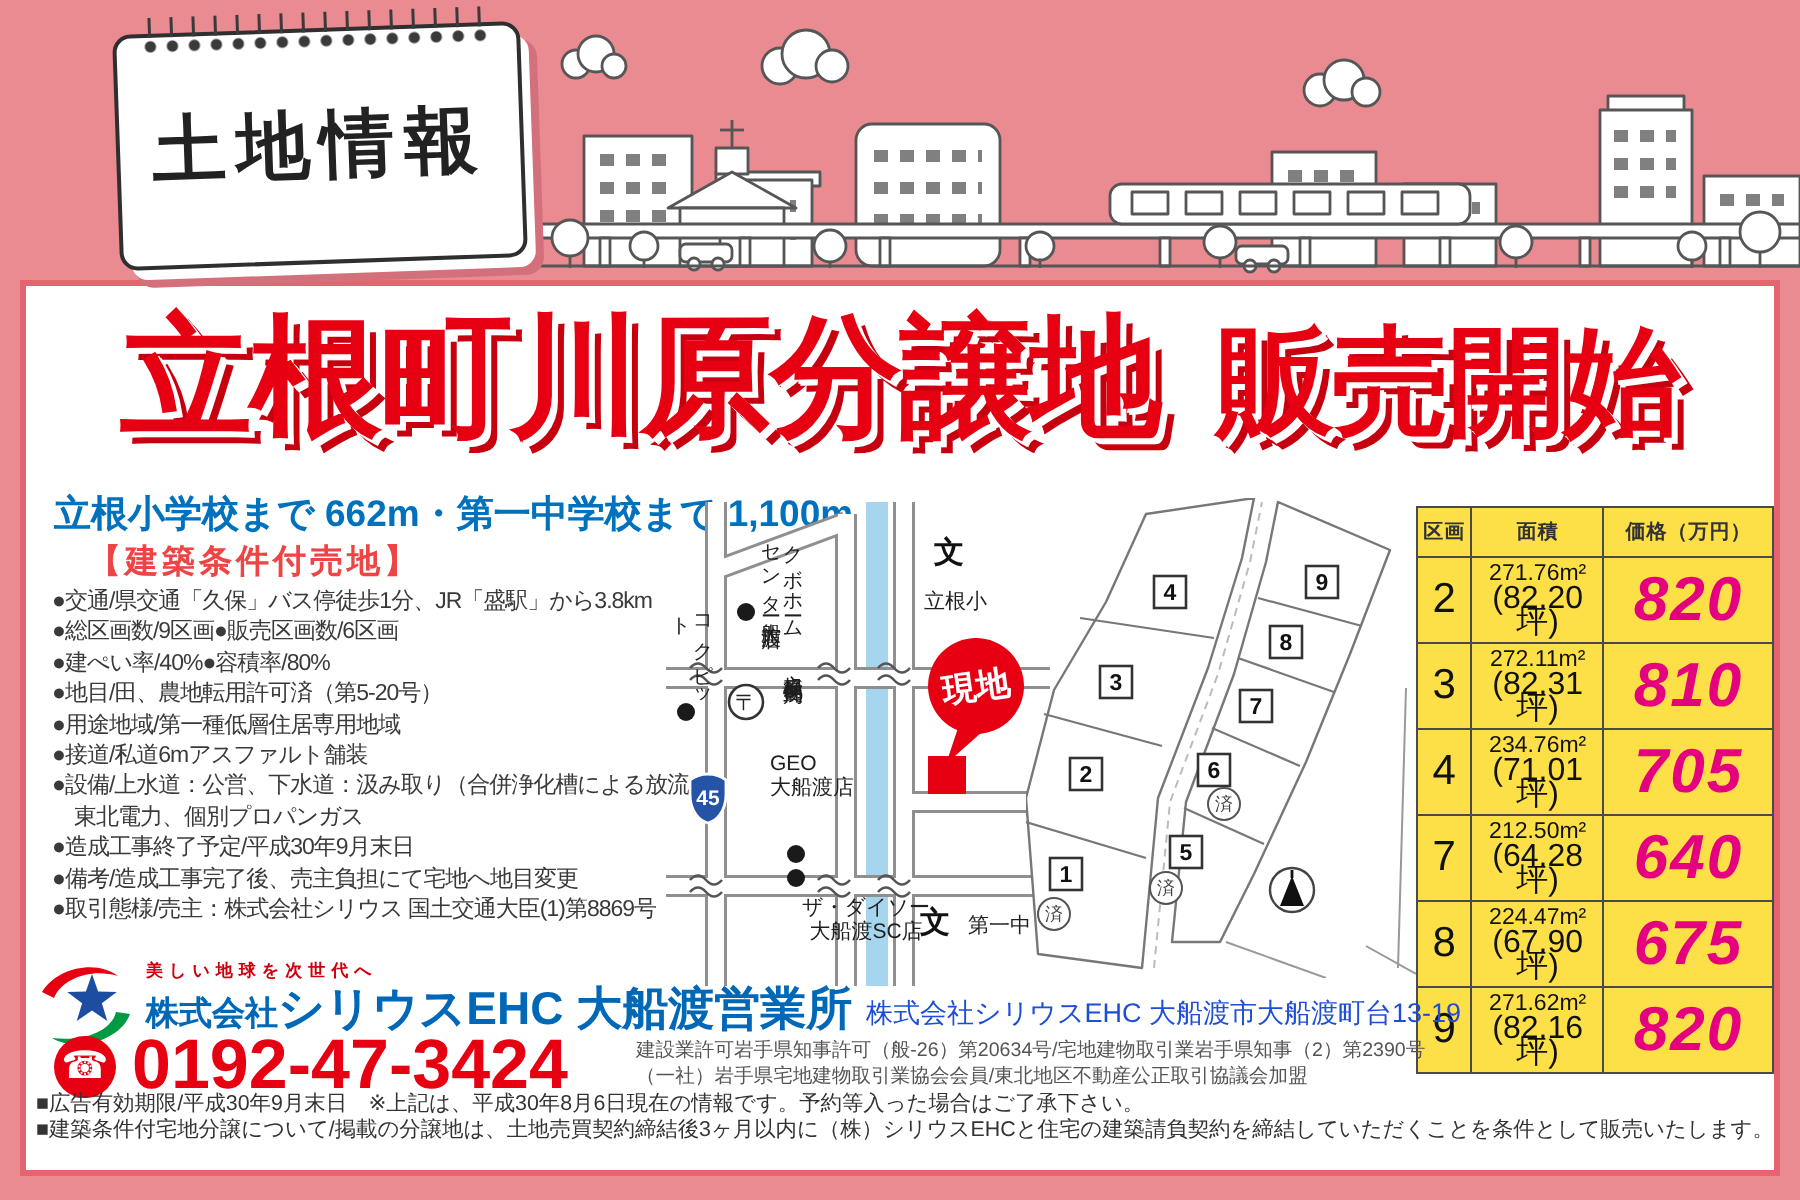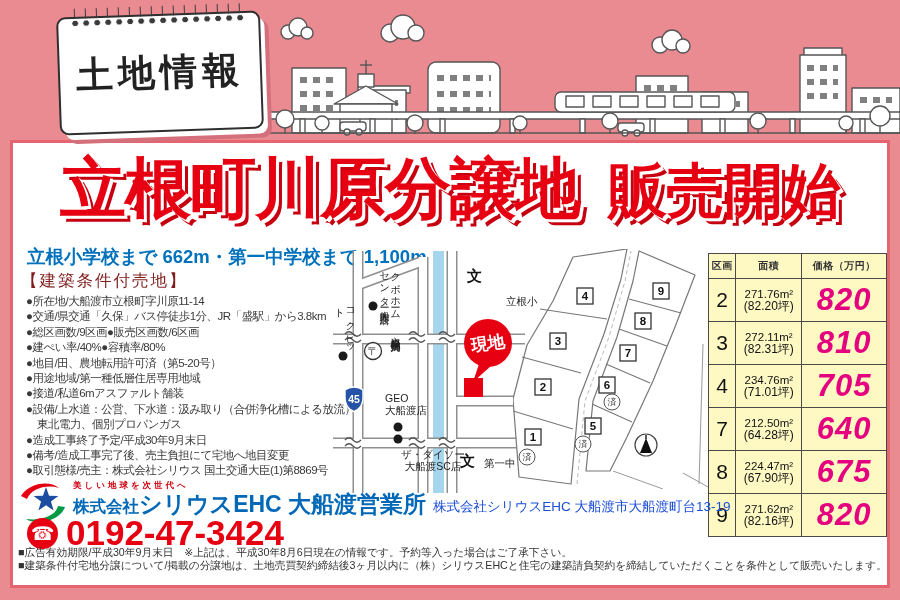--- a/index.html
+++ b/index.html
@@ -48,22 +48,22 @@
     letter-spacing:-1px;white-space:nowrap;
     text-shadow:2px 2px 0 #fff,3px 3px 0 #fff,6px 6px 0 #c70010;
   }
   .main-title .t-sub{font-size:59px;margin-left:28px;}
 
   .sub-blue{
     position:absolute;left:14px;top:101px;
     font-size:18.5px;font-weight:bold;color:#0071bc;white-space:nowrap;
   }
   .cond-heading{
-    position:absolute;left:8px;top:127px;
-    font-size:16.5px;font-weight:400;color:#7f1d1d;letter-spacing:2px;
+    position:absolute;left:31px;top:127px;
+    font-size:16.5px;font-weight:700;color:#ef4444;letter-spacing:2px;
   }
   .cond-list{
     position:absolute;left:13px;top:151px;margin:0;padding:0;list-style:none;
     font-size:11.5px;line-height:15.4px;color:#3a3a3a;letter-spacing:-0.5px;
   }
   .cond-list li{white-space:nowrap;}
 
   
   .map{position:absolute;left:320px;top:108px;width:192px;height:258px;}
   .map svg{position:absolute;left:0;top:0;}
@@ -72,28 +72,28 @@
     font-size:10px;line-height:11px;letter-spacing:1px;color:#1e1e1e;
   }
   .hlabel{position:absolute;font-size:10.5px;line-height:12px;color:#1e1e1e;white-space:nowrap;}
   .school-mark{position:absolute;font-size:15px;font-weight:800;color:#111;}
 
   
   .lotmap{position:absolute;left:500px;top:106px;width:195px;height:240px;}
 
   
   .price-table{
-    position:absolute;left:695px;top:110px;border-collapse:collapse;background:#fef9c3;
+    position:absolute;left:695px;top:110px;border-collapse:collapse;background:#fde047;
   }
   .price-table th,.price-table td{border:1.2px solid #4a4a4a;text-align:center;padding:0;}
   .price-table th{height:24px;font-size:10px;font-weight:600;color:#333;letter-spacing:0.5px;}
   .price-table td{height:42px;}
   .cell-lot{width:27px;font-size:21px;color:#111;}
   .cell-area{width:66px;font-size:11.5px;line-height:12.5px;color:#111;}
-  .cell-area .tsubo{font-size:12px;}
+  .cell-area .tsubo{font-size:16px;}
   .cell-price{width:85px;font-size:31px;font-style:italic;font-weight:800;color:#e4007f;letter-spacing:1px;}
 
   
   .company-row{position:absolute;left:6px;top:337px;display:flex;align-items:flex-start;gap:6px;}
   .tagline{color:#cf000e;font-size:8.5px;letter-spacing:3px;font-weight:600;margin-bottom:1px;}
   .cname{color:#0068b7;font-weight:800;white-space:nowrap;line-height:1;}
   .cname .prefix{font-size:16.5px;}
   .cname .main{font-size:23px;}
   .phone-row{position:absolute;left:14px;top:370px;display:flex;align-items:center;gap:8px;}
   .phone-ic{
@@ -224,21 +224,20 @@
   <div class="card">
 
     <div class="main-title">
       <span>立根町川原分譲地</span><span class="t-sub">販売開始</span>
     </div>
 
     <div class="sub-blue">立根小学校まで 662m・第一中学校まで 1,100m</div>
     <div class="cond-heading">【建築条件付売地】</div>
 
     <ul class="cond-list">
-      <li>●所在地/大船渡市立根町字川原11-14</li>
       <li>●交通/県交通「久保」バス停徒歩1分、JR「盛駅」から3.8km</li>
       <li>●総区画数/9区画●販売区画数/6区画</li>
       <li>●建ぺい率/40%●容積率/80%</li>
       <li>●地目/田、農地転用許可済（第5-20号）</li>
       <li>●用途地域/第一種低層住居専用地域</li>
       <li>●接道/私道6mアスファルト舗装</li>
       <li>●設備/上水道：公営、下水道：汲み取り（合併浄化槽による放流）、</li>
       <li>　東北電力、個別プロパンガス</li>
       <li>●造成工事終了予定/平成30年9月末日</li>
       <li>●備考/造成工事完了後、売主負担にて宅地へ地目変更</li>
@@ -292,22 +291,22 @@
           <rect x="131" y="127" width="19" height="19" fill="#e60012"></rect>
           <polygon points="146,113 158,115 140,131" fill="#e60012"></polygon>
           <circle cx="155" cy="92" r="24" fill="#e60012"></circle>
           <text x="155" y="98" font-size="17" font-weight="900" text-anchor="middle" fill="#fff" transform="rotate(-8 155 92)">現地</text>
         </g>
       </svg>
       <div class="vlabel" style="left:46px;top:14px;height:56px;">クボホームセンター大船渡店</div>
       <div class="vlabel" style="left:1px;top:50px;height:58px;">コクピット</div>
       <div class="vlabel" style="left:57px;top:78px;height:46px;">立根簡易郵便局</div>
       <div class="school-mark" style="left:134px;top:16px;">文</div>
-      <div class="hlabel" style="left:129px;top:44px;margin-left:44px;">立根小</div>
-      <div class="hlabel" style="left:52px;top:141px;">
+      <div class="hlabel" style="left:129px;top:44px;">立根小</div>
+      <div class="hlabel" style="left:52px;top:125px;">
         <div>GEO</div>
         <div>大船渡店</div>
       </div>
       <div class="hlabel" style="left:28px;top:197px;text-align:center;margin-left:40px;">
         <div>ザ・ダイソー</div>
         <div>大船渡SC店</div>
       </div>
       <div class="school-mark" style="left:127px;top:201px;">文</div>
       <div class="hlabel" style="left:151px;top:206px;">第一中</div>
     </div>
@@ -466,20 +465,24 @@
           <span class="prefix">株式会社</span><span class="main">シリウスEHC 大船渡営業所</span>
         </div>
       </div>
     </div>
 
     <div class="phone-row">
       <span class="phone-ic">☎</span>
       <span class="phone-num">0192-47-3424</span>
     </div>
 
+    <div class="license">
+      <div>建設業許可岩手県知事許可（般-26）第20634号/宅地建物取引業岩手県知事（2）第2390号</div>
+      <div>（一社）岩手県宅地建物取引業協会会員/東北地区不動産公正取引協議会加盟</div>
+    </div>
 
     <div class="address">株式会社シリウスEHC 大船渡市大船渡町台13-19</div>
 
     <div class="fineprint">
       <div>■広告有効期限/平成30年9月末日　※上記は、平成30年8月6日現在の情報です。予約等入った場合はご了承下さい。</div>
       <div>■建築条件付宅地分譲について/掲載の分譲地は、土地売買契約締結後3ヶ月以内に（株）シリウスEHCと住宅の建築請負契約を締結していただくことを条件として販売いたします。売買契約締結後、</div>
     </div>
 
   </div>
 </div>

